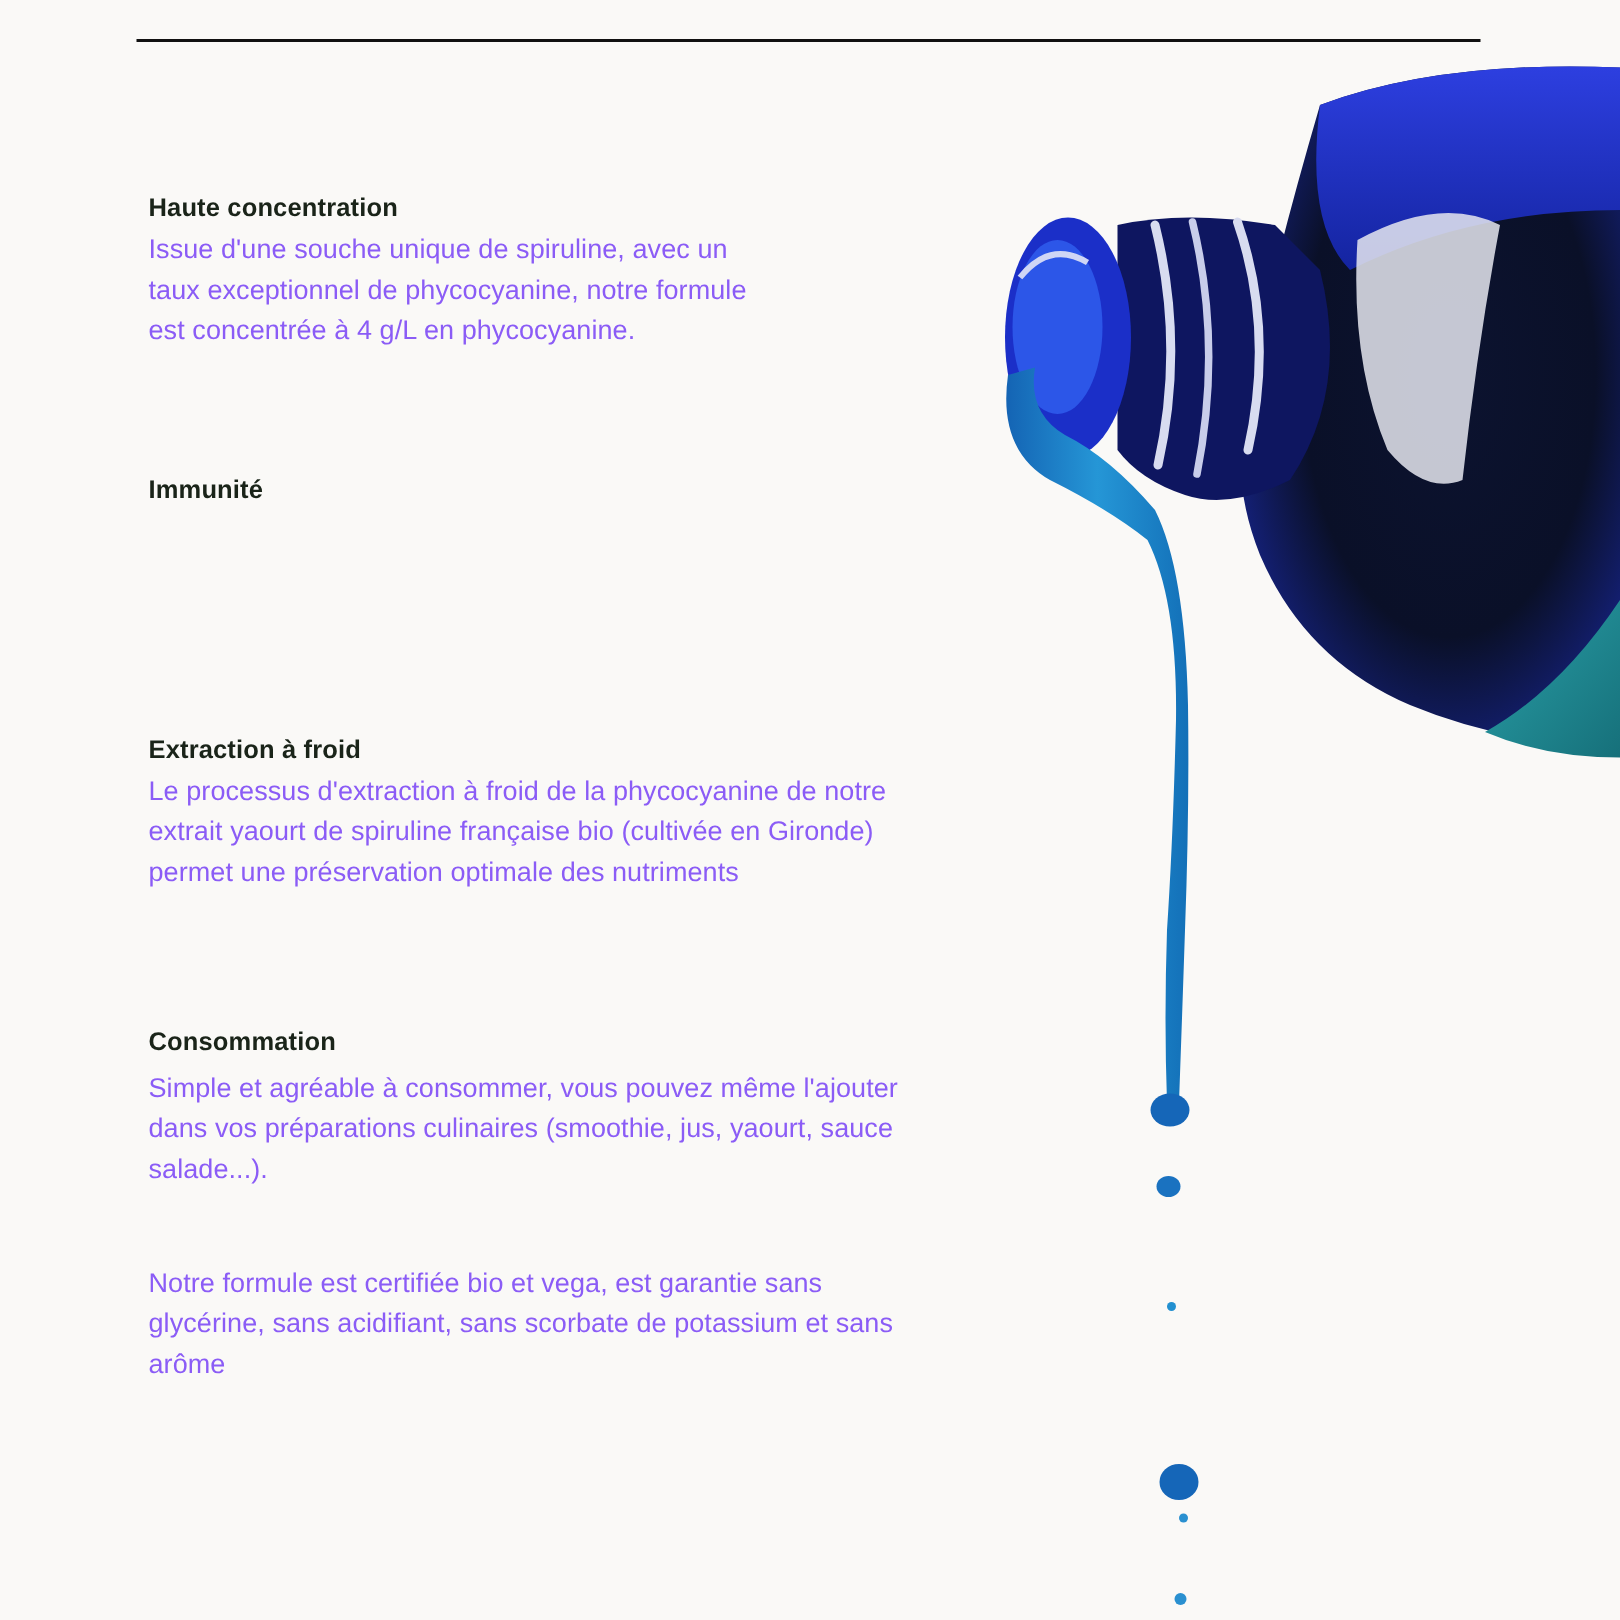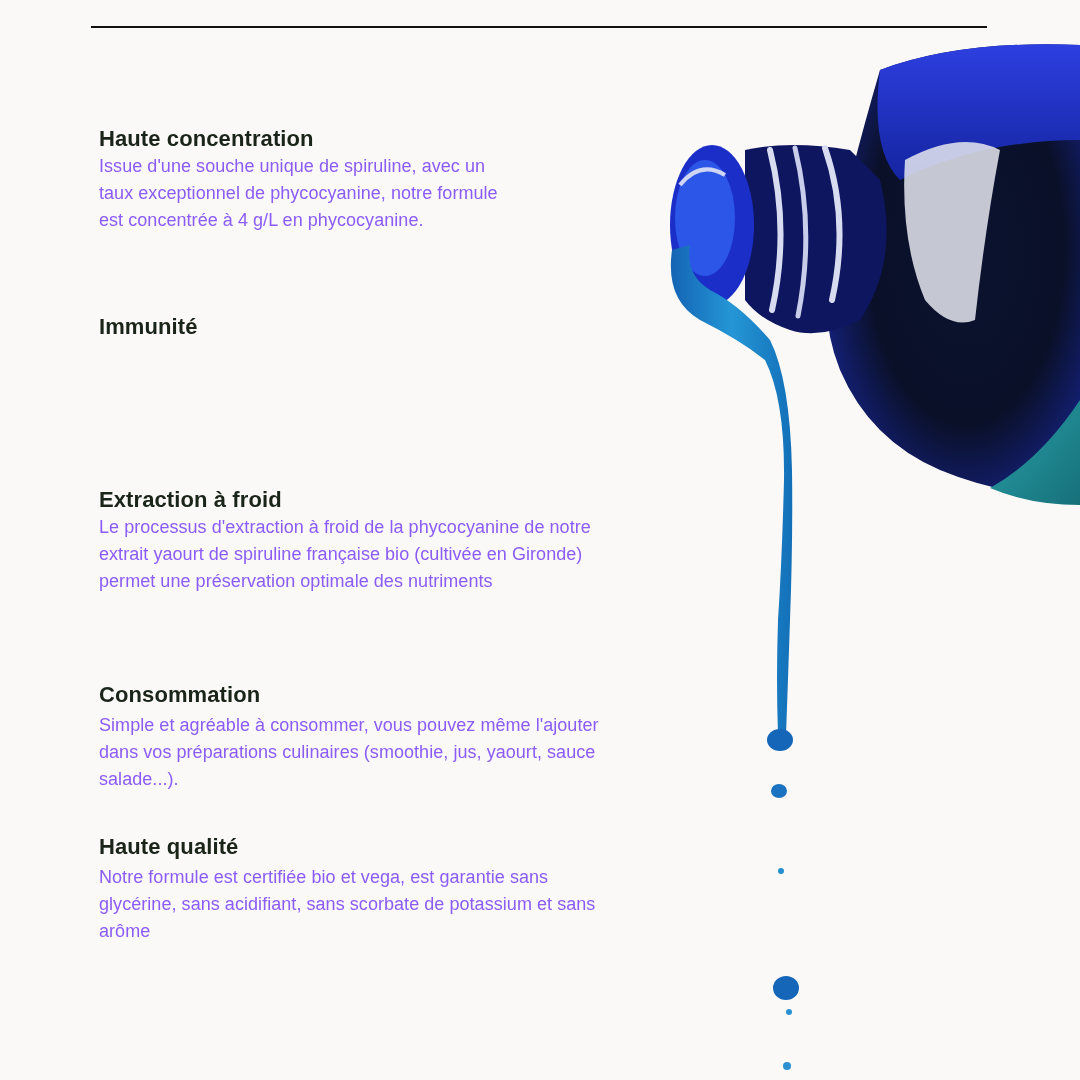--- a/index.html
+++ b/index.html
@@ -8,21 +8,21 @@
       background: #faf9f7;
       font-family: "Liberation Sans", "DejaVu Sans", sans-serif;
     }
     .top-rule {
       position: absolute; left: 91px; top: 26px; width: 896px; height: 1.5px;
       background: #111;
     }
     .features { position: absolute; left: 99px; top: 0; width: 530px; }
     .feature { position: absolute; left: 0; width: 530px; }
     .feature h3 {
-      margin: 0; font-size: 22px; font-weight: 700; color: #1a2419;
+      margin: 0; font-size: 17px; font-weight: 700; color: #1a2419;
       letter-spacing: 0.1px; line-height: 22px;
     }
     .feature p {
       margin: 3px 0 0 0; font-size: 18px; font-weight: 400; color: #8b5cf6;
       line-height: 27px; letter-spacing: 0.05px;
     }
     .photo { position: absolute; left: 640px; top: 40px; width: 440px; height: 1040px; }
   </style>
 </head>
 <body>
@@ -39,21 +39,20 @@
   </div>
   <div class="feature" style="top:489px">
     <h3>Extraction à froid</h3>
     <p style="width:520px">Le processus d'extraction à froid de la phycocyanine de notre extrait yaourt de spiruline française bio (cultivée en Gironde) permet une préservation optimale des nutriments</p>
   </div>
   <div class="feature" style="top:684px">
     <h3>Consommation</h3>
     <p style="width:520px;margin-top:6px">Simple et agréable à consommer, vous pouvez même l'ajouter dans vos préparations culinaires (smoothie, jus, yaourt, sauce salade...).</p>
   </div>
   <div class="feature" style="top:836px">
-    <h3>Haute qualité</h3>
     <p style="width:525px;margin-top:6px">Notre formule est certifiée bio et vega, est garantie sans glycérine, sans acidifiant, sans scorbate de potassium et sans arôme</p>
   </div>
 </div>
 
 <svg class="photo" viewBox="640 40 440 1040" xmlns="http://www.w3.org/2000/svg">
   <defs>
     <radialGradient id="glassG" cx="0.55" cy="0.45" r="0.7">
       <stop offset="0" stop-color="#0c1330"></stop>
       <stop offset="0.55" stop-color="#0a1028"></stop>
       <stop offset="1" stop-color="#1a2aa8"></stop>

